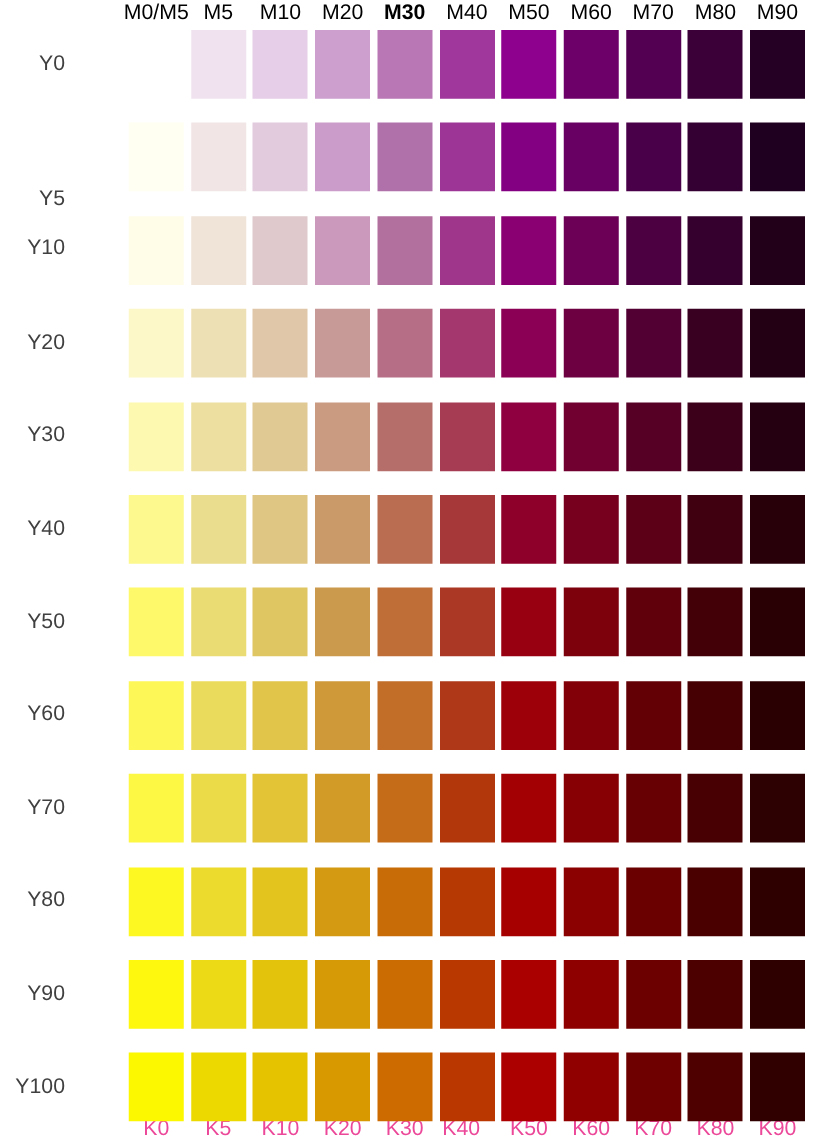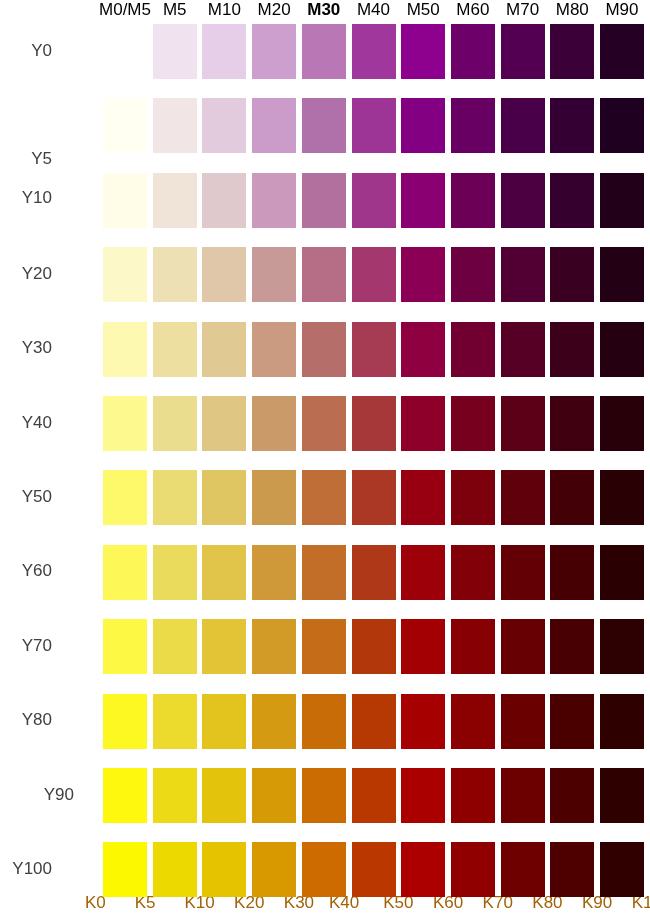--- a/index.html
+++ b/index.html
@@ -48,23 +48,23 @@
     left: 0;
     bottom: 0;
     width: 650px;
     height: 24px;
   }
   .col-footer {
     position: absolute;
     bottom: 1px;
     height: 22px;
     line-height: 22px;
-    text-align: left;
+    text-align: center;
     font-size: 17px;
-    color: #a16207;
+    color: #ec4899;
     white-space: nowrap;
   }
 
   
   .row-label {
     position: absolute;
     left: 0;
     width: 52px;
     text-align: right;
     font-size: 17px;
@@ -280,21 +280,21 @@
     <div class="swatch" style="left: 202.4px; top: 693.6px; background: rgb(227, 196, 30);"></div>
     <div class="swatch" style="left: 252.1px; top: 693.6px; background: rgb(212, 154, 18);"></div>
     <div class="swatch" style="left: 301.8px; top: 693.6px; background: rgb(200, 108, 8);"></div>
     <div class="swatch" style="left: 351.5px; top: 693.6px; background: rgb(182, 56, 3);"></div>
     <div class="swatch" style="left: 401.2px; top: 693.6px; background: rgb(166, 0, 0);"></div>
     <div class="swatch" style="left: 450.9px; top: 693.6px; background: rgb(139, 0, 0);"></div>
     <div class="swatch" style="left: 500.6px; top: 693.6px; background: rgb(106, 0, 0);"></div>
     <div class="swatch" style="left: 550.3px; top: 693.6px; background: rgb(75, 0, 0);"></div>
     <div class="swatch" style="left: 600px; top: 693.6px; background: rgb(46, 0, 0);"></div>
     <div class="swatch" style="left: 649.7px; top: 693.6px; background: rgb(0, 0, 0);"></div>
-    <div class="row-label" style="top: 784.5px; padding-left: 22px;">Y90</div>
+    <div class="row-label" style="top: 784.5px;">Y90</div>
     <div class="swatch" style="left: 103px; top: 768px; background: rgb(253, 248, 13);"></div>
     <div class="swatch" style="left: 152.7px; top: 768px; background: rgb(236, 218, 22);"></div>
     <div class="swatch" style="left: 202.4px; top: 768px; background: rgb(228, 195, 12);"></div>
     <div class="swatch" style="left: 252.1px; top: 768px; background: rgb(214, 154, 6);"></div>
     <div class="swatch" style="left: 301.8px; top: 768px; background: rgb(202, 108, 2);"></div>
     <div class="swatch" style="left: 351.5px; top: 768px; background: rgb(185, 56, 0);"></div>
     <div class="swatch" style="left: 401.2px; top: 768px; background: rgb(170, 0, 0);"></div>
     <div class="swatch" style="left: 450.9px; top: 768px; background: rgb(142, 0, 0);"></div>
     <div class="swatch" style="left: 500.6px; top: 768px; background: rgb(108, 0, 0);"></div>
     <div class="swatch" style="left: 550.3px; top: 768px; background: rgb(77, 0, 0);"></div>

